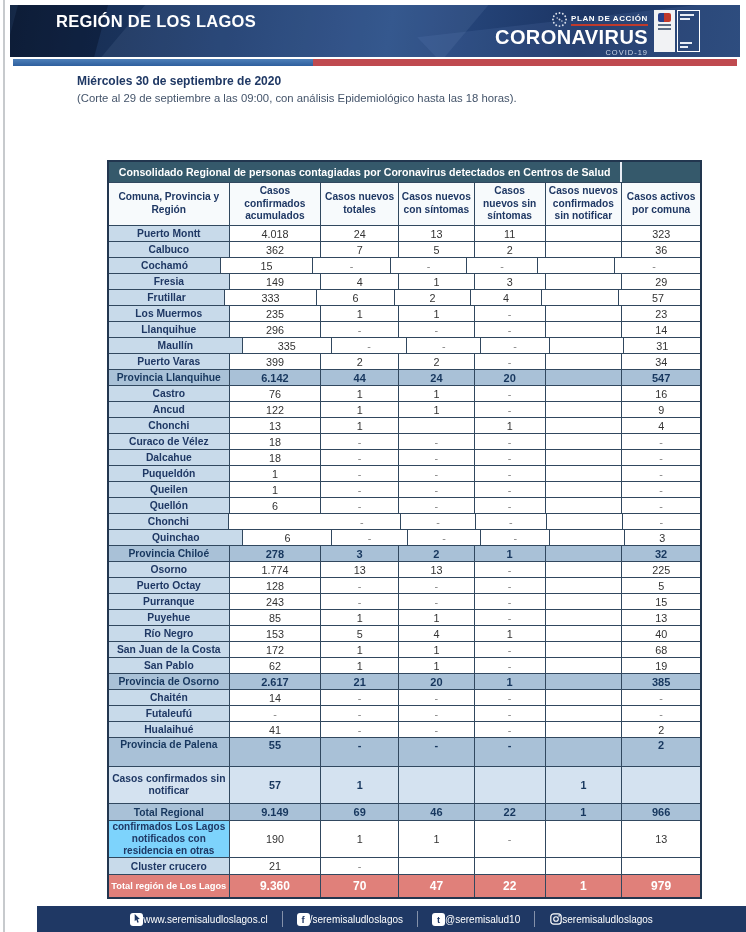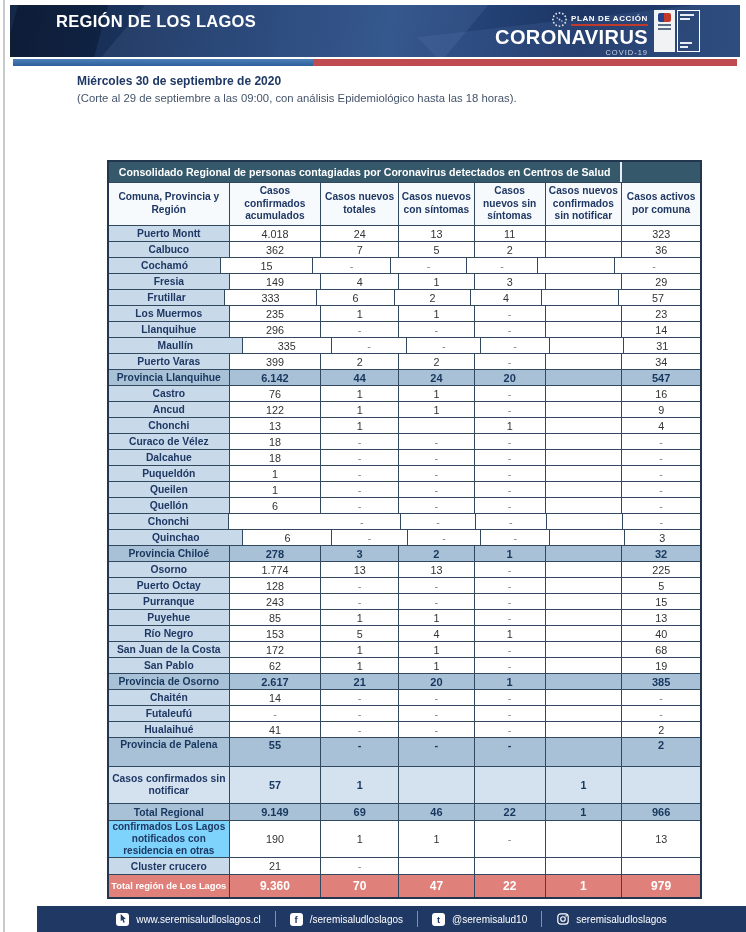--- a/index.html
+++ b/index.html
@@ -72,21 +72,21 @@
   .r-otras .lab{background:#7dd3fc;font-size:10px;line-height:1.2;padding:1px 2px;}
   .r-cluster{height:16px;}
   .r-grand{height:22px;}
   .r-grand .tc{background:#e0807a;color:#fff;font-weight:700;}
   .r-grand .lab{background:#e0807a;color:#fff;font-size:9.3px;}
   .r-grand .val{color:#fff;font-size:12px;}
 
   
   .foot{position:absolute;left:37px;right:0;top:906px;height:26px;background:#1f3864;
         display:flex;align-items:center;justify-content:center;}
-  .fitem{display:flex;align-items:center;gap:7px;color:#fff;font-size:10px;
+  .fitem{display:flex;align-items:center;gap:0;color:#fff;font-size:10px;
          padding:0 14px;height:16px;cursor:pointer;}
   .fitem + .fitem{border-left:1px solid rgba(255,255,255,.45);}
   .ficon{width:13px;height:13px;background:#fff;border-radius:3px;color:#1f3864;
          font-weight:800;font-size:9.5px;display:flex;align-items:center;justify-content:center;flex:none;}
   .ficon.ig{background:transparent;border-radius:0;}
 </style>
 </head>
 <body>
 
 <div class="page">

